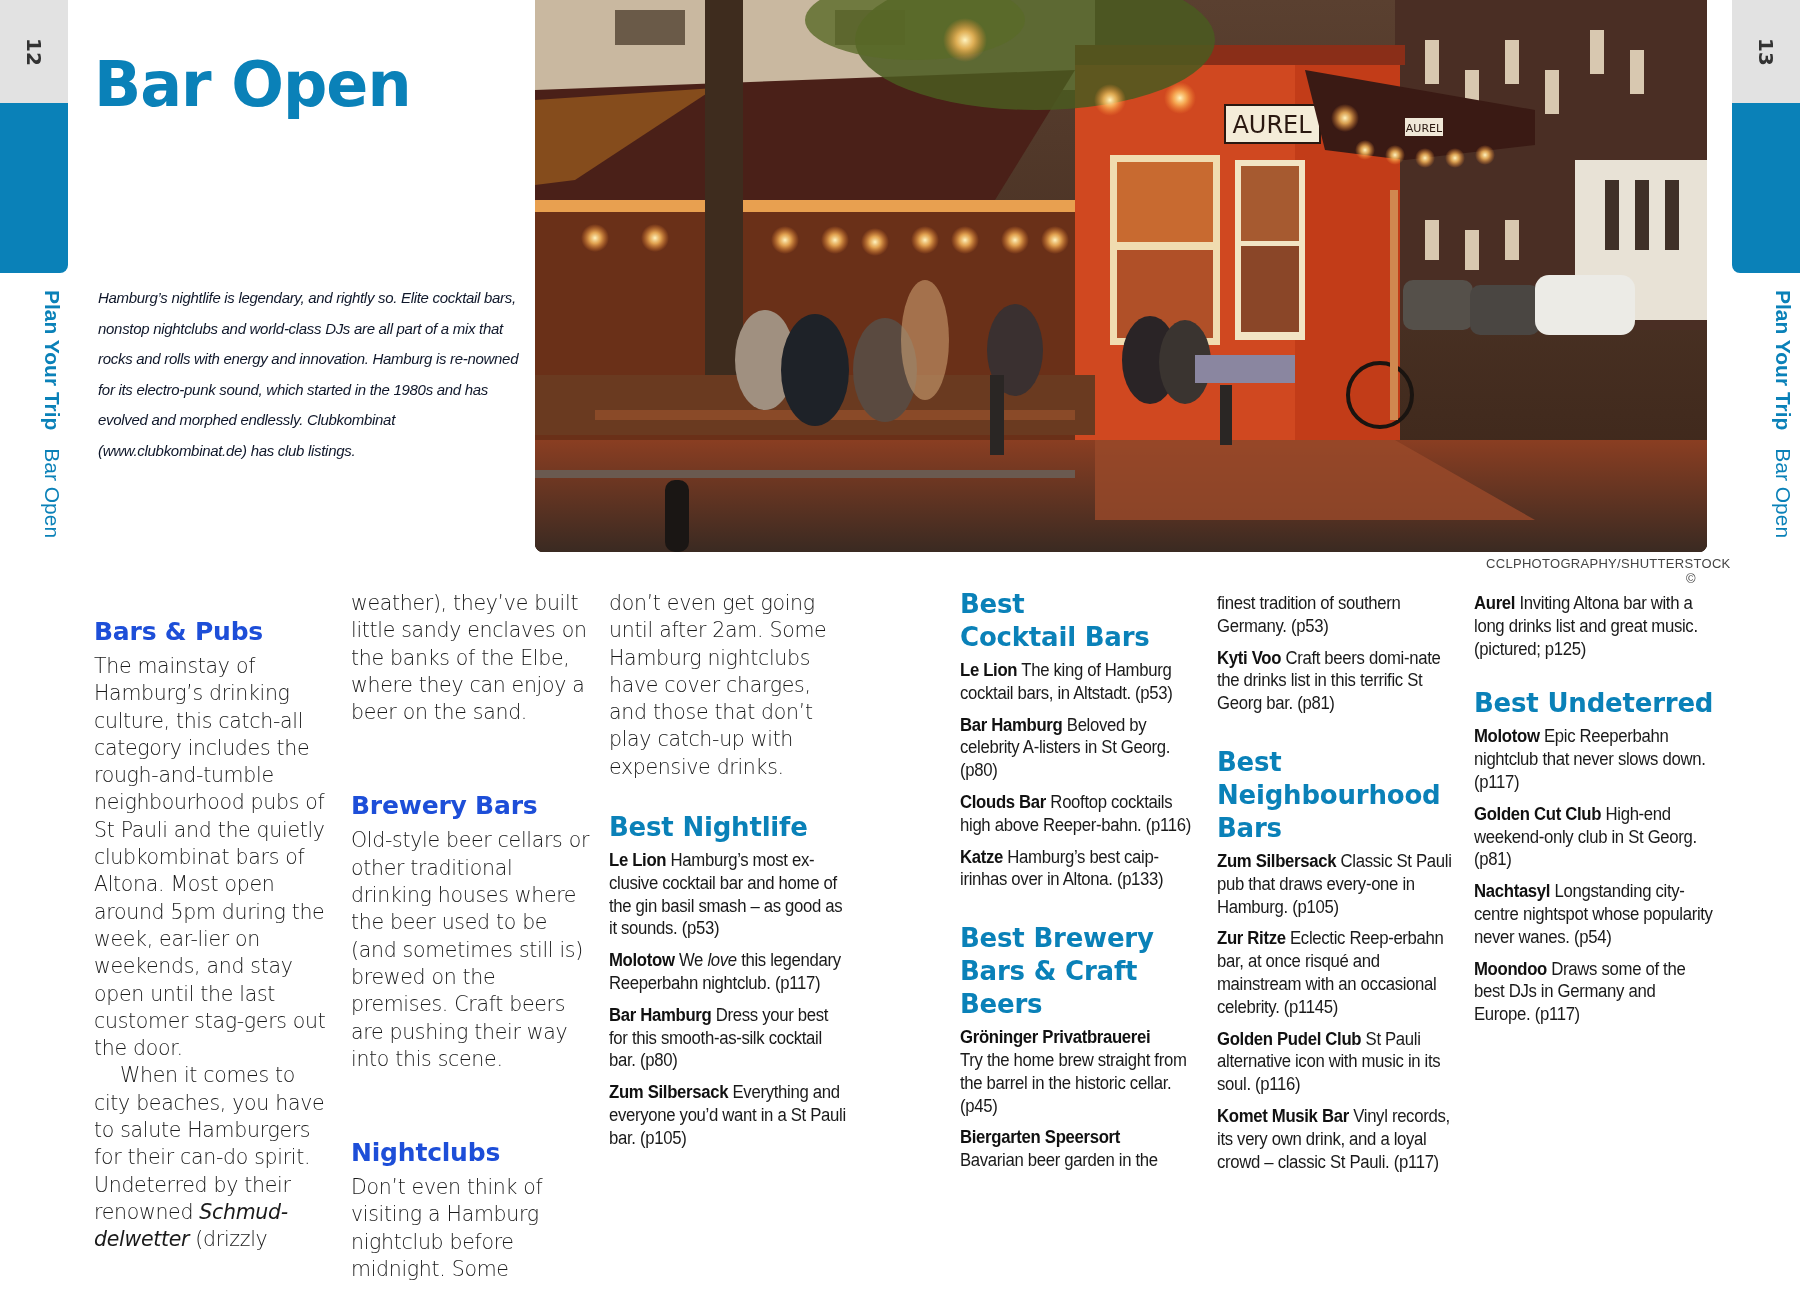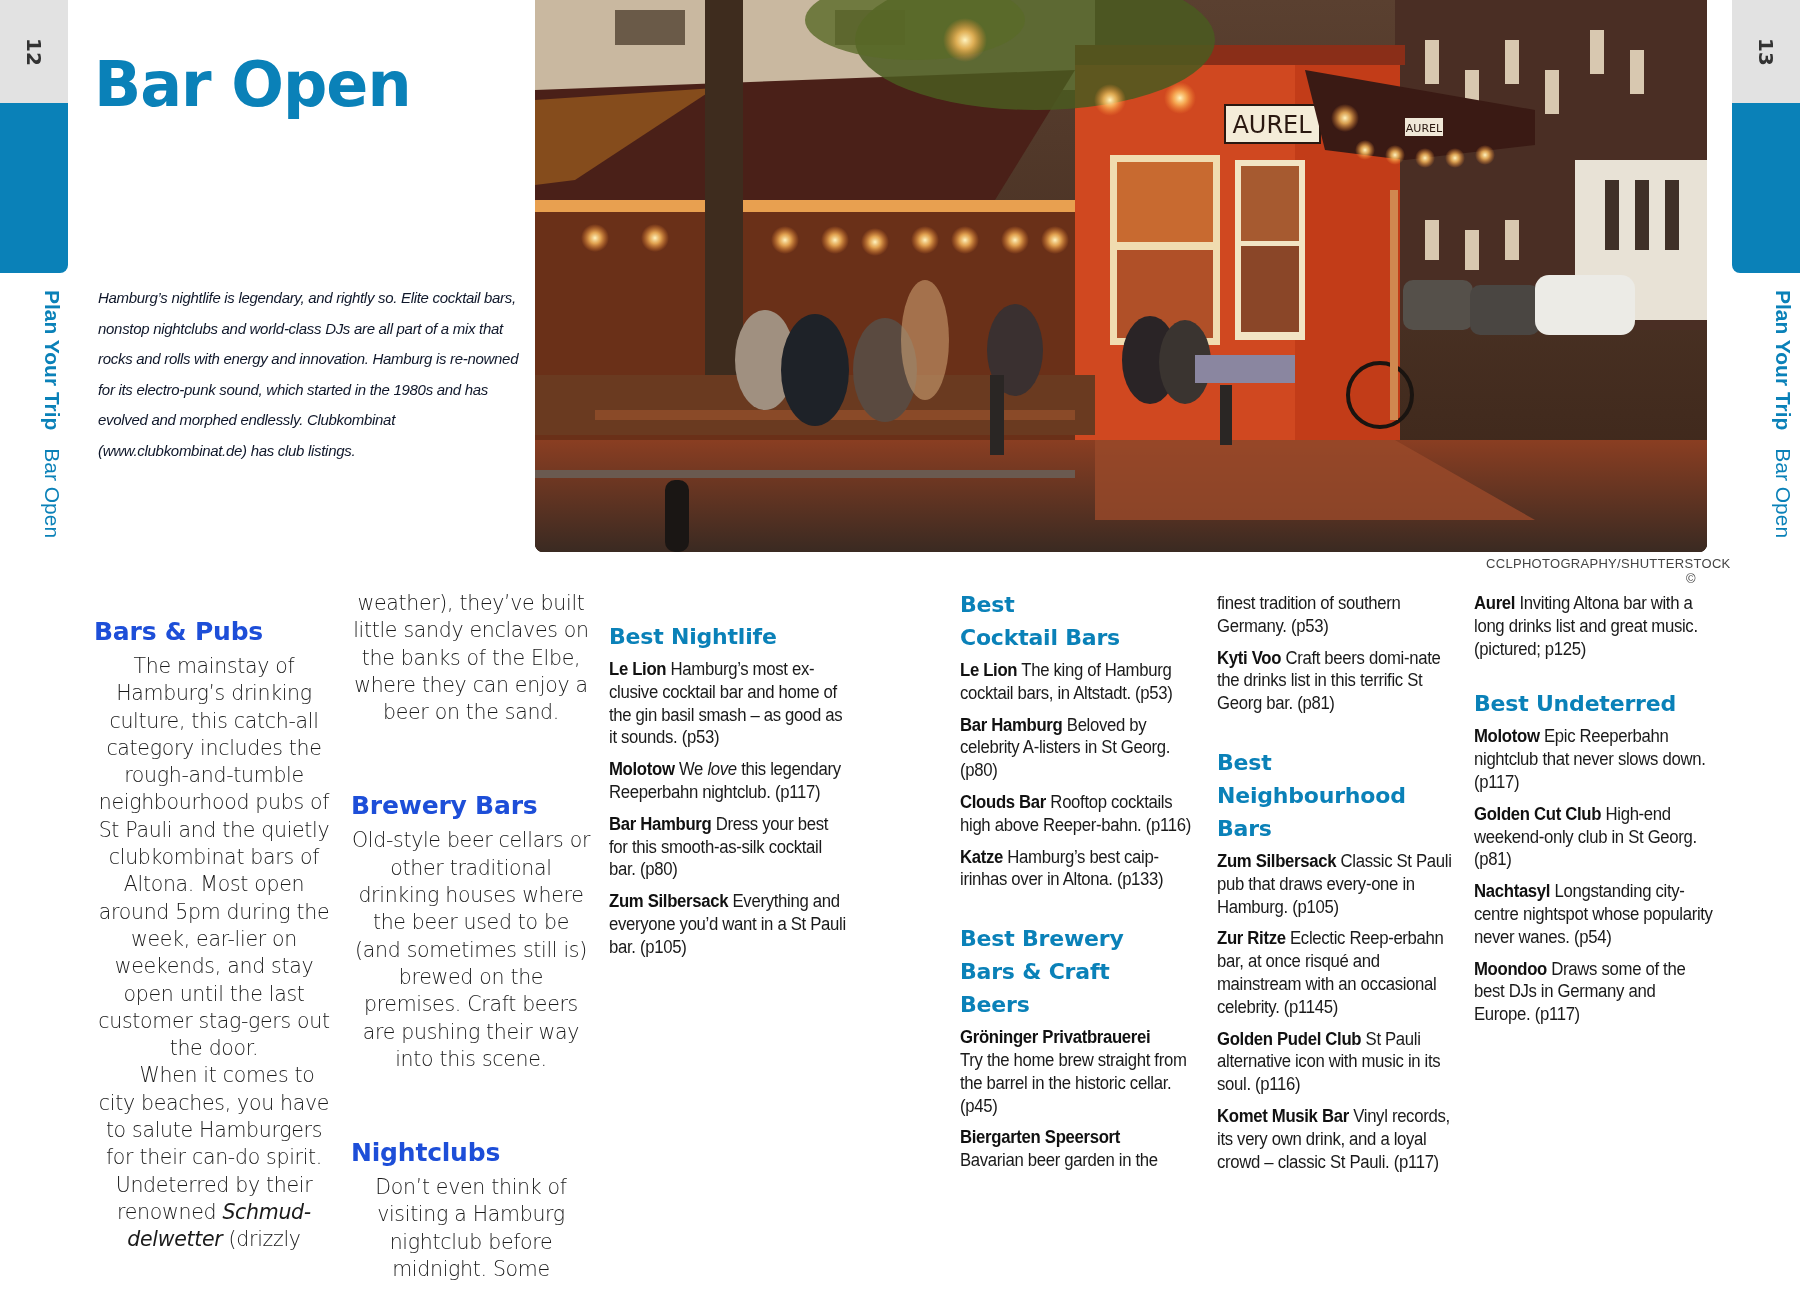--- a/index.html
+++ b/index.html
@@ -59,27 +59,27 @@
     .col4 { left: 960px; width: 240px; top: 588px; }
     .col5 { left: 1217px; width: 240px; top: 592px; }
     .col6 { left: 1474px; width: 240px; top: 592px; }
 
     .h-black {
       font-family: "DejaVu Sans", sans-serif; font-weight: bold; font-size: 25px;
       color: #1d4ed8; line-height: 31px; margin-bottom: 6px; letter-spacing: -0.2px; margin-top: 28px;
     }
     .body-text {
       font-family: "DejaVu Sans", sans-serif; font-size: 20.5px; line-height: 27.3px;
-      color: #1a1a1a; letter-spacing: -0.3px; font-weight: 300; text-align: center;
+      color: #1a1a1a; letter-spacing: -0.3px; font-weight: 300;
     }
     .body-text .indent { display: inline-block; width: 26px; }
     .gap-big { height: 36px; }
 
     .h-blue {
-      font-family: "DejaVu Sans", sans-serif; font-weight: bold; font-size: 22px;
+      font-family: "DejaVu Sans", sans-serif; font-weight: bold; font-size: 26px;
       color: #0a81b8; line-height: 33px; margin-bottom: 5px; letter-spacing: -0.2px;
     }
     .entry {
       font-family: "Liberation Sans", sans-serif; font-size: 18px; line-height: 22.8px;
       color: #1a1a1a; margin-bottom: 9px; letter-spacing: -0.35px;
       transform: scaleX(0.93); transform-origin: left;
       width: 258px;
     }
     .entry .name { font-weight: bold; color: #111; }
     .entry em { font-style: italic; }
@@ -236,20 +236,21 @@
   <p class="body-text">weather), they’ve built little sandy enclaves on the banks of the Elbe, where they can enjoy a beer on the sand.</p>
   <div class="gap-big"></div>
   <h2 class="h-black">Brewery Bars</h2>
   <p class="body-text">Old-style beer cellars or other traditional drinking houses where the beer used to be (and sometimes still is) brewed on the premises. Craft beers are pushing their way into this scene.</p>
   <div class="gap-big"></div>
   <h2 class="h-black">Nightclubs</h2>
   <p class="body-text">Don’t even think of visiting a Hamburg nightclub before midnight. Some</p>
 </div>
 
 <div class="col col3">
+  <p class="body-text">don’t even get going until after 2am. Some Hamburg nightclubs have cover charges, and those that don’t play catch-up with expensive drinks.</p>
   <div class="gap-big" style="height:30px"></div>
   <h3 class="h-blue">Best Nightlife</h3>
   <p class="entry"><span class="name">Le Lion</span> <span>Hamburg’s most ex-clusive cocktail bar and home of the gin basil smash – as good as it sounds. (p53)</span></p>
   <p class="entry"><span class="name">Molotow</span> <span>We </span><em>love</em><span> this legendary Reeperbahn nightclub. (p117)</span></p>
   <p class="entry"><span class="name">Bar Hamburg</span> <span>Dress your best for this smooth-as-silk cocktail bar. (p80)</span></p>
   <p class="entry"><span class="name">Zum Silbersack</span> <span>Everything and everyone you’d want in a St Pauli bar. (p105)</span></p>
 </div>
 
 <div class="col col4">
   <h3 class="h-blue">

